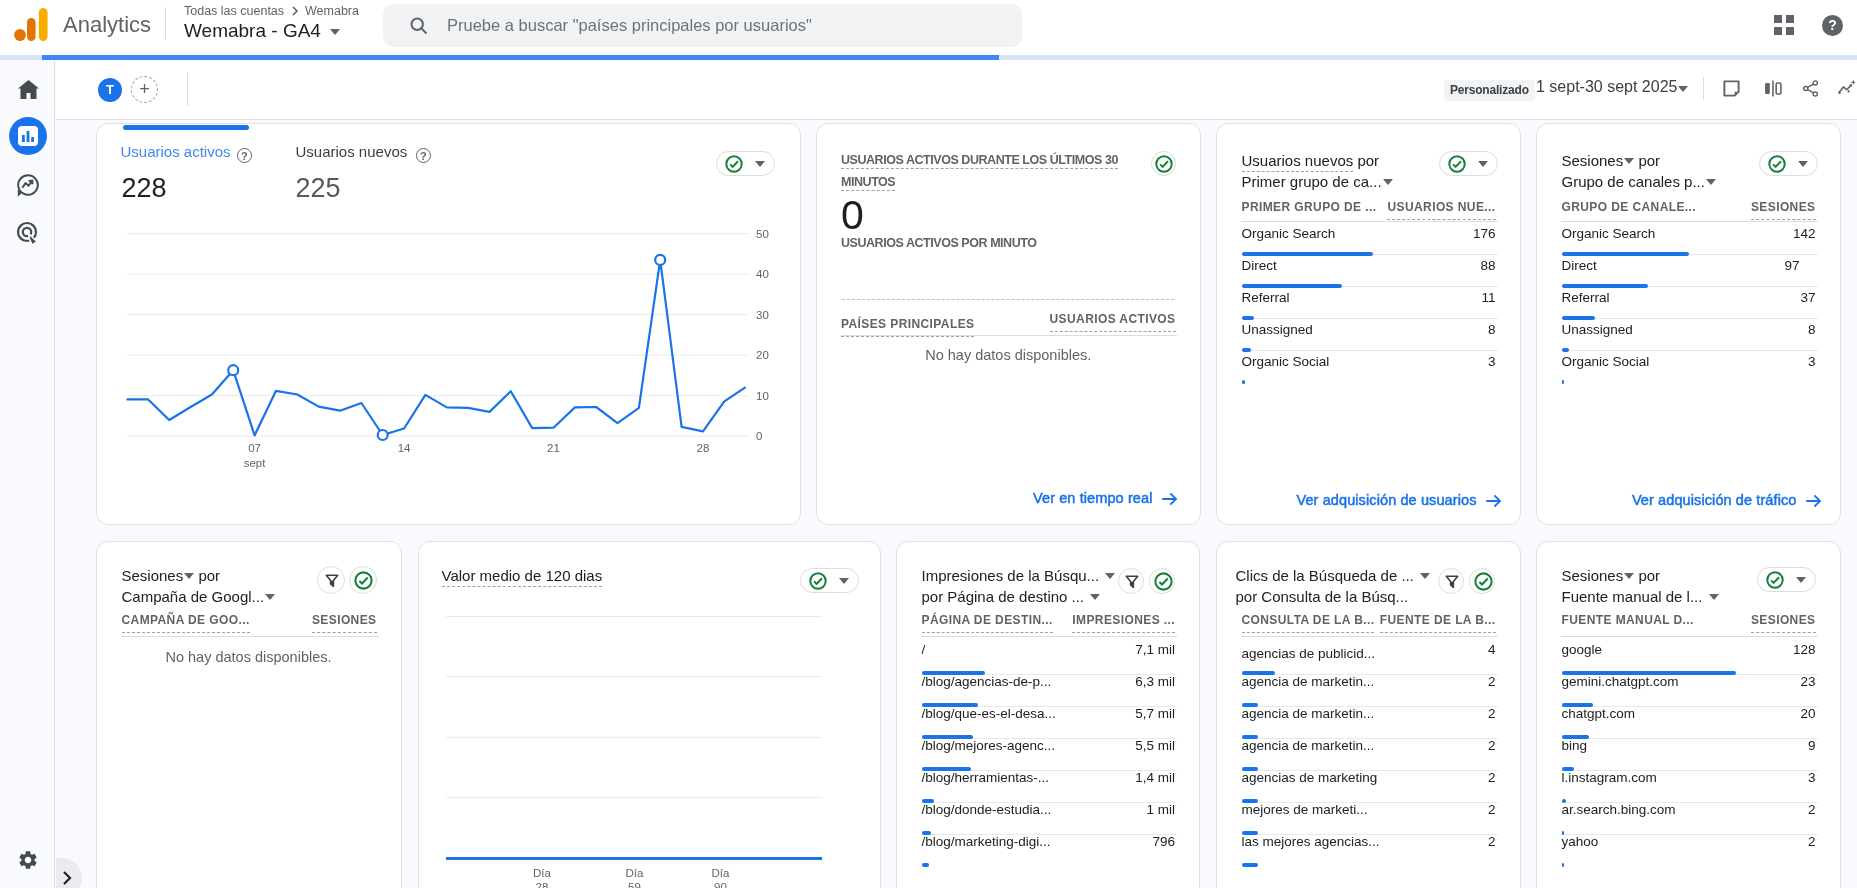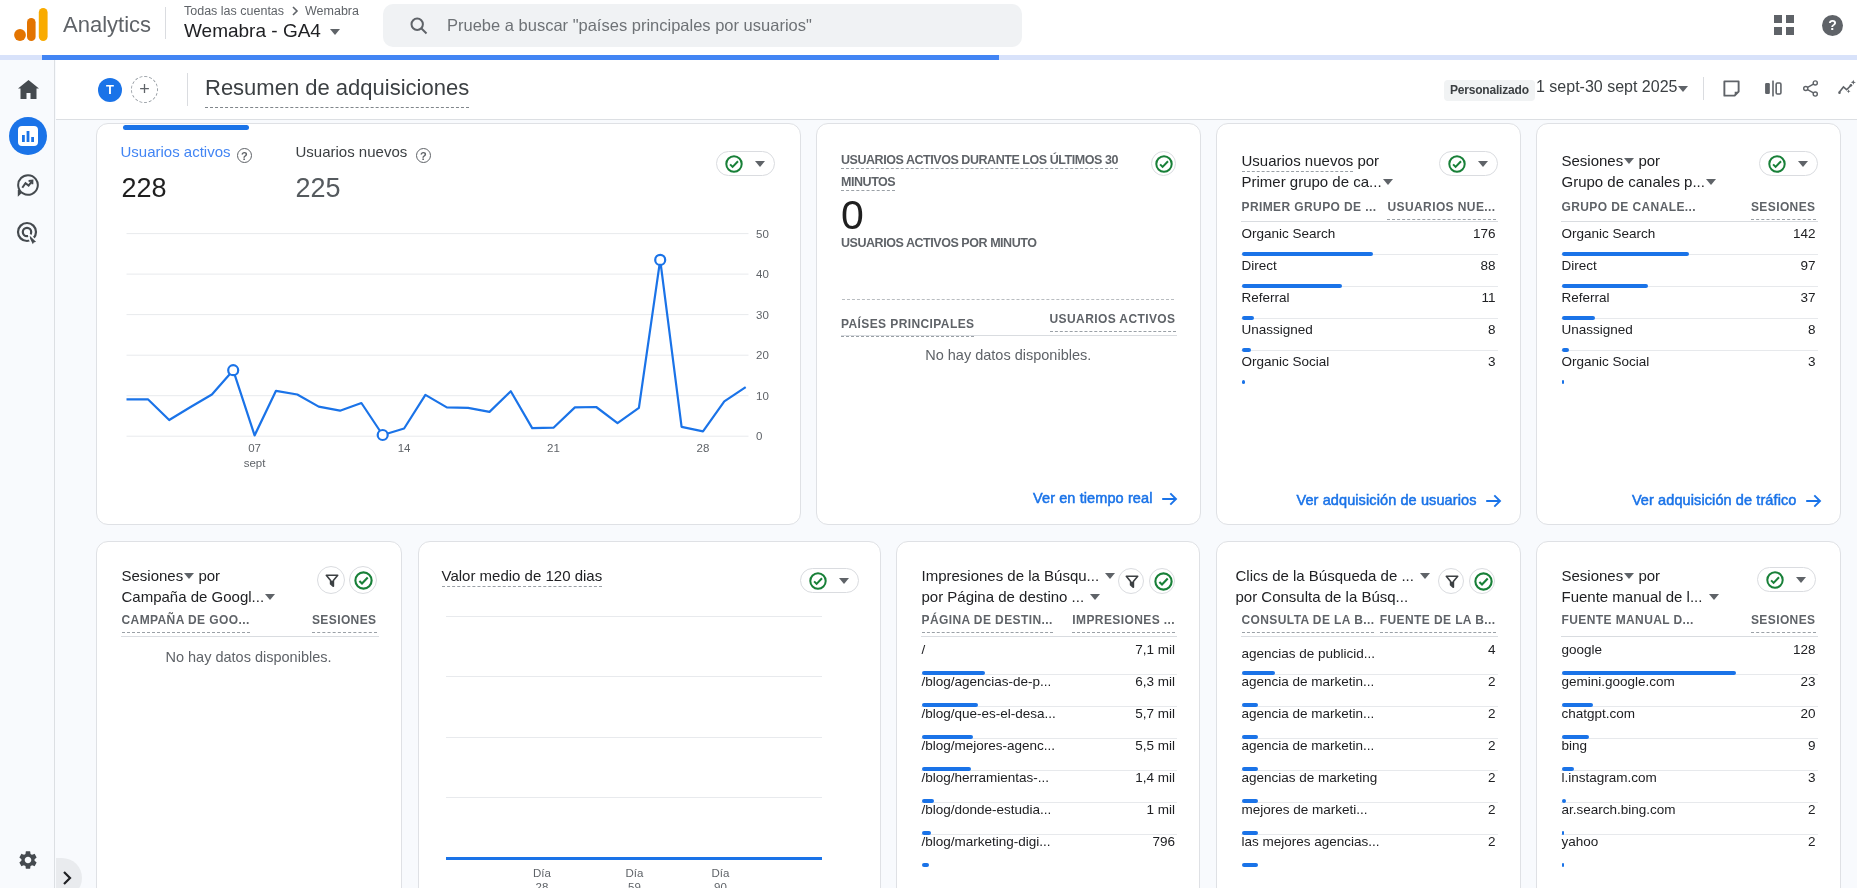--- a/index.html
+++ b/index.html
@@ -93,21 +93,20 @@
 <div class="abs" style="left:56px;top:858px;width:26px;height:40px;background:#e9ebee;border-radius:0 20px 20px 0;z-index:6">
   <svg class="abs" style="left:6px;top:13px" width="10" height="14" viewBox="0 0 10 14">
       <path d="M2 1l6 6-6 6" stroke="#202124" stroke-width="2.2" fill="none"></path>
     </svg>
 </div>
 
 <div id="toolbar">
   <div class="abs" style="left:42px;top:18px;width:24px;height:24px;border-radius:50%;background:#1a73e8;color:#fff;font-size:13px;font-weight:bold;text-align:center;line-height:24px">T</div>
   <div class="abs" style="left:75px;top:16px;width:27px;height:27px;border-radius:50%;border:1.4px dashed #9aa0a6;color:#5f6368;font-size:18px;text-align:center;line-height:25px;font-weight:normal">+</div>
   <div class="abs" style="left:131px;top:13px;width:1px;height:33px;background:#dadce0"></div>
-  <div class="abs" style="left:149px;top:15px;font-size:22px;color:#3c4043;border-bottom:1.5px dashed #80868b;padding-bottom:6px">Resumen de adquisiciones</div>
   <div class="abs" style="left:1388px;top:20px;height:21px;background:#f1f3f4;border-radius:4px;font-size:12px;font-weight:bold;letter-spacing:-.2px;color:#3c4043;line-height:21px;padding:0 6px">Personalizado</div>
   <div class="abs" style="left:1480px;top:18px;font-size:16px;color:#3c4043;white-space:nowrap">1 sept-30 sept 2025</div>
   <span class="caret abs" style="left:1622px;top:26px"></span>
   <div class="abs" style="left:1647px;top:17px;width:1px;height:23px;background:#dadce0"></div>
   <svg class="abs" style="left:1666px;top:19px" width="19" height="19" viewBox="0 0 24 24">
       <path d="M3 3h18v13l-5 5H3z" fill="none" stroke="#5f6368" stroke-width="2.4" stroke-linejoin="round"></path>
       <path d="M21 16l-5 5v-5z" fill="#5f6368"></path>
     </svg>
   <svg class="abs" style="left:1707px;top:19px" width="20" height="19" viewBox="0 0 24 24">
       <rect x="2" y="5" width="6" height="14" rx="1.5" fill="#5f6368"></rect>
@@ -251,21 +250,21 @@
       <span class="caret"></span>
     </div>
   <div class="hd" style="left:25px;top:76px">GRUPO DE CANALE...</div>
   <div class="hd" style="right:24px;top:76px"><span class="dot">SESIONES</span></div>
   <div class="rule" style="left:24px;top:96.5px;width:257px"></div>
   <div class="rname" style="left:25px;top:102px">Organic Search</div>
     <div class="rval" style="right:24px;top:102px">142</div>
   <div class="sep" style="left:24px;top:129.5px;width:257px"></div>
     <div class="bar" style="left:25px;top:127.5px;width:127px"></div>
   <div class="rname" style="left:25px;top:134px">Direct</div>
-    <div class="rval" style="right:24px;top:134px">97</div>
+    <div class="rval" style="right:40px;top:134px">97</div>
   <div class="sep" style="left:24px;top:161.5px;width:257px"></div>
     <div class="bar" style="left:25px;top:159.5px;width:86.5px"></div>
   <div class="rname" style="left:25px;top:166px">Referral</div>
     <div class="rval" style="right:24px;top:166px">37</div>
   <div class="sep" style="left:24px;top:193.5px;width:257px"></div>
     <div class="bar" style="left:25px;top:191.5px;width:33px"></div>
   <div class="rname" style="left:25px;top:198px">Unassigned</div>
     <div class="rval" style="right:24px;top:198px">8</div>
   <div class="sep" style="left:24px;top:225.5px;width:257px"></div>
     <div class="bar" style="left:25px;top:223.5px;width:7px"></div>
@@ -409,21 +408,21 @@
       </svg>
       <span class="caret"></span>
     </div>
   <div class="hd" style="left:25px;top:71px">FUENTE MANUAL D...</div>
   <div class="hd" style="right:24px;top:71px"><span class="dot">SESIONES</span></div>
   <div class="rule" style="left:24px;top:93.5px;width:257px"></div>
   <div class="rname" style="left:25px;top:100px">google</div>
     <div class="rval" style="right:24px;top:100px">128</div>
   <div class="sep" style="left:24px;top:131.5px;width:257px"></div>
     <div class="bar" style="left:25px;top:129px;width:174px"></div>
-  <div class="rname" style="left:25px;top:132px">gemini.google.com</div>
+  <div class="rname" style="left:25px;top:132px">gemini.chatgpt.com</div>
     <div class="rval" style="right:24px;top:132px">23</div>
   <div class="sep" style="left:24px;top:163.5px;width:257px"></div>
     <div class="bar" style="left:25px;top:161px;width:31.3px"></div>
   <div class="rname" style="left:25px;top:164px">chatgpt.com</div>
     <div class="rval" style="right:24px;top:164px">20</div>
   <div class="sep" style="left:24px;top:195.5px;width:257px"></div>
     <div class="bar" style="left:25px;top:193px;width:27.2px"></div>
   <div class="rname" style="left:25px;top:196px">bing</div>
     <div class="rval" style="right:24px;top:196px">9</div>
   <div class="sep" style="left:24px;top:227.5px;width:257px"></div>

